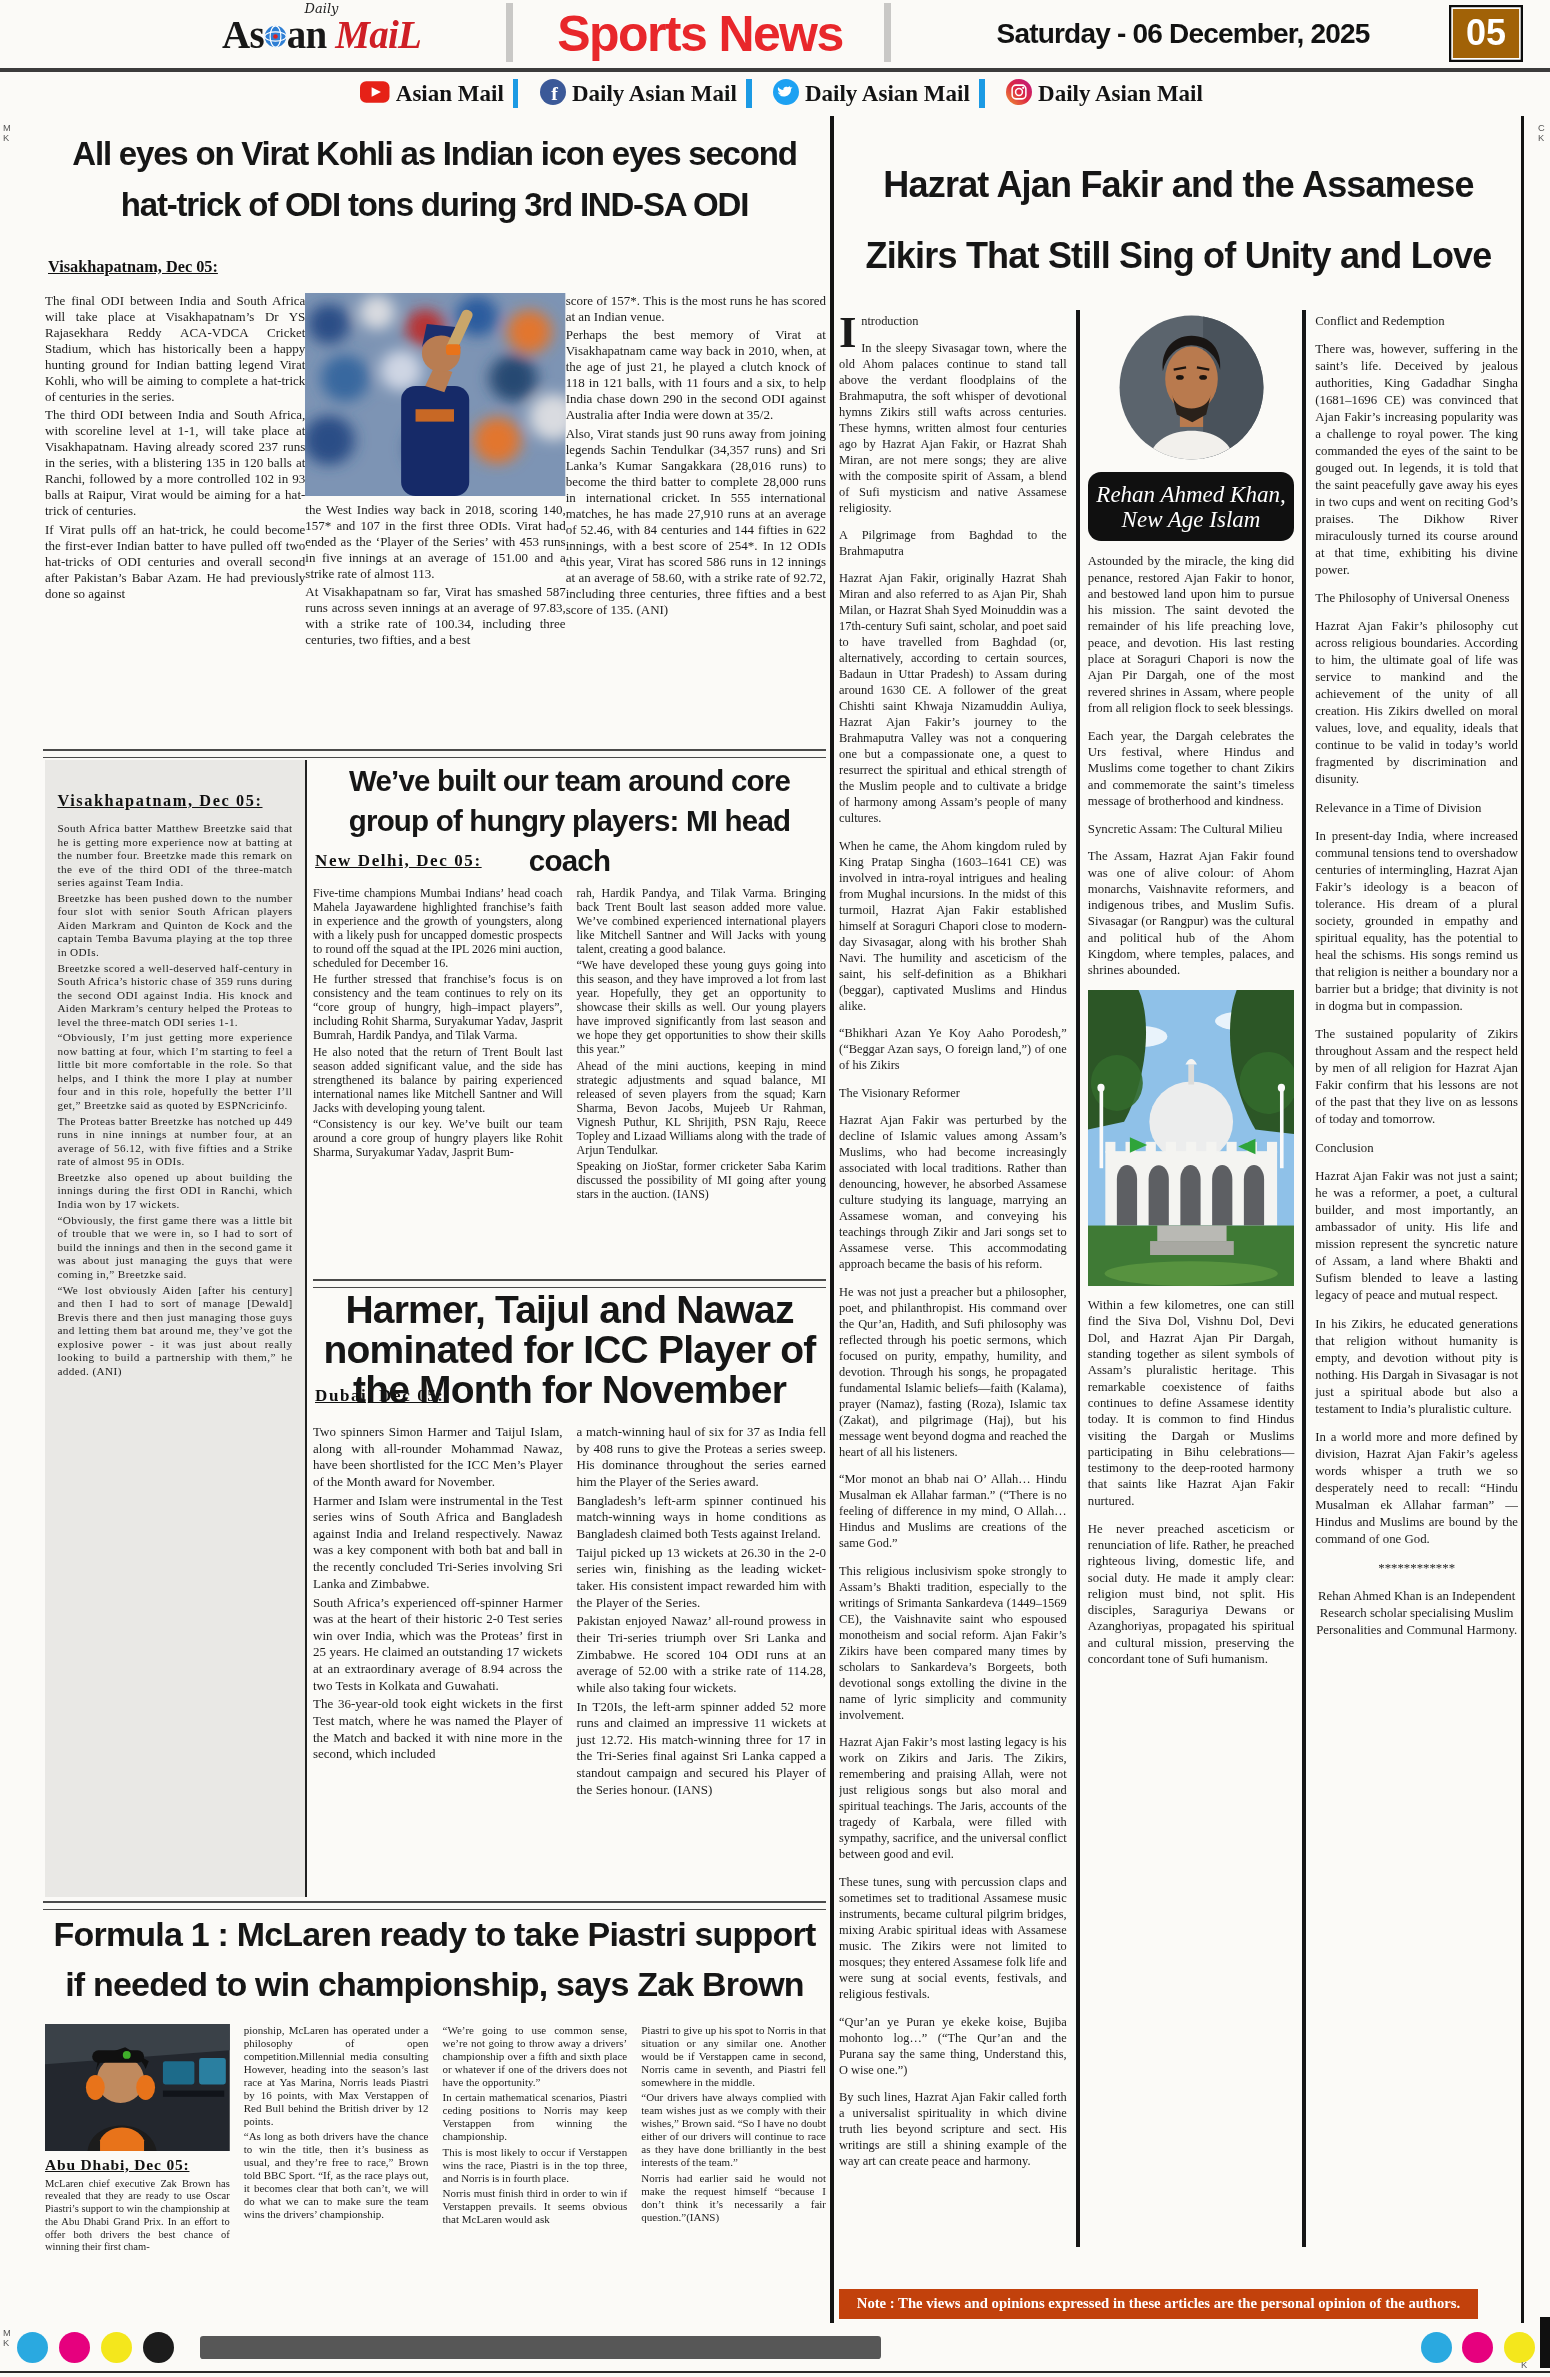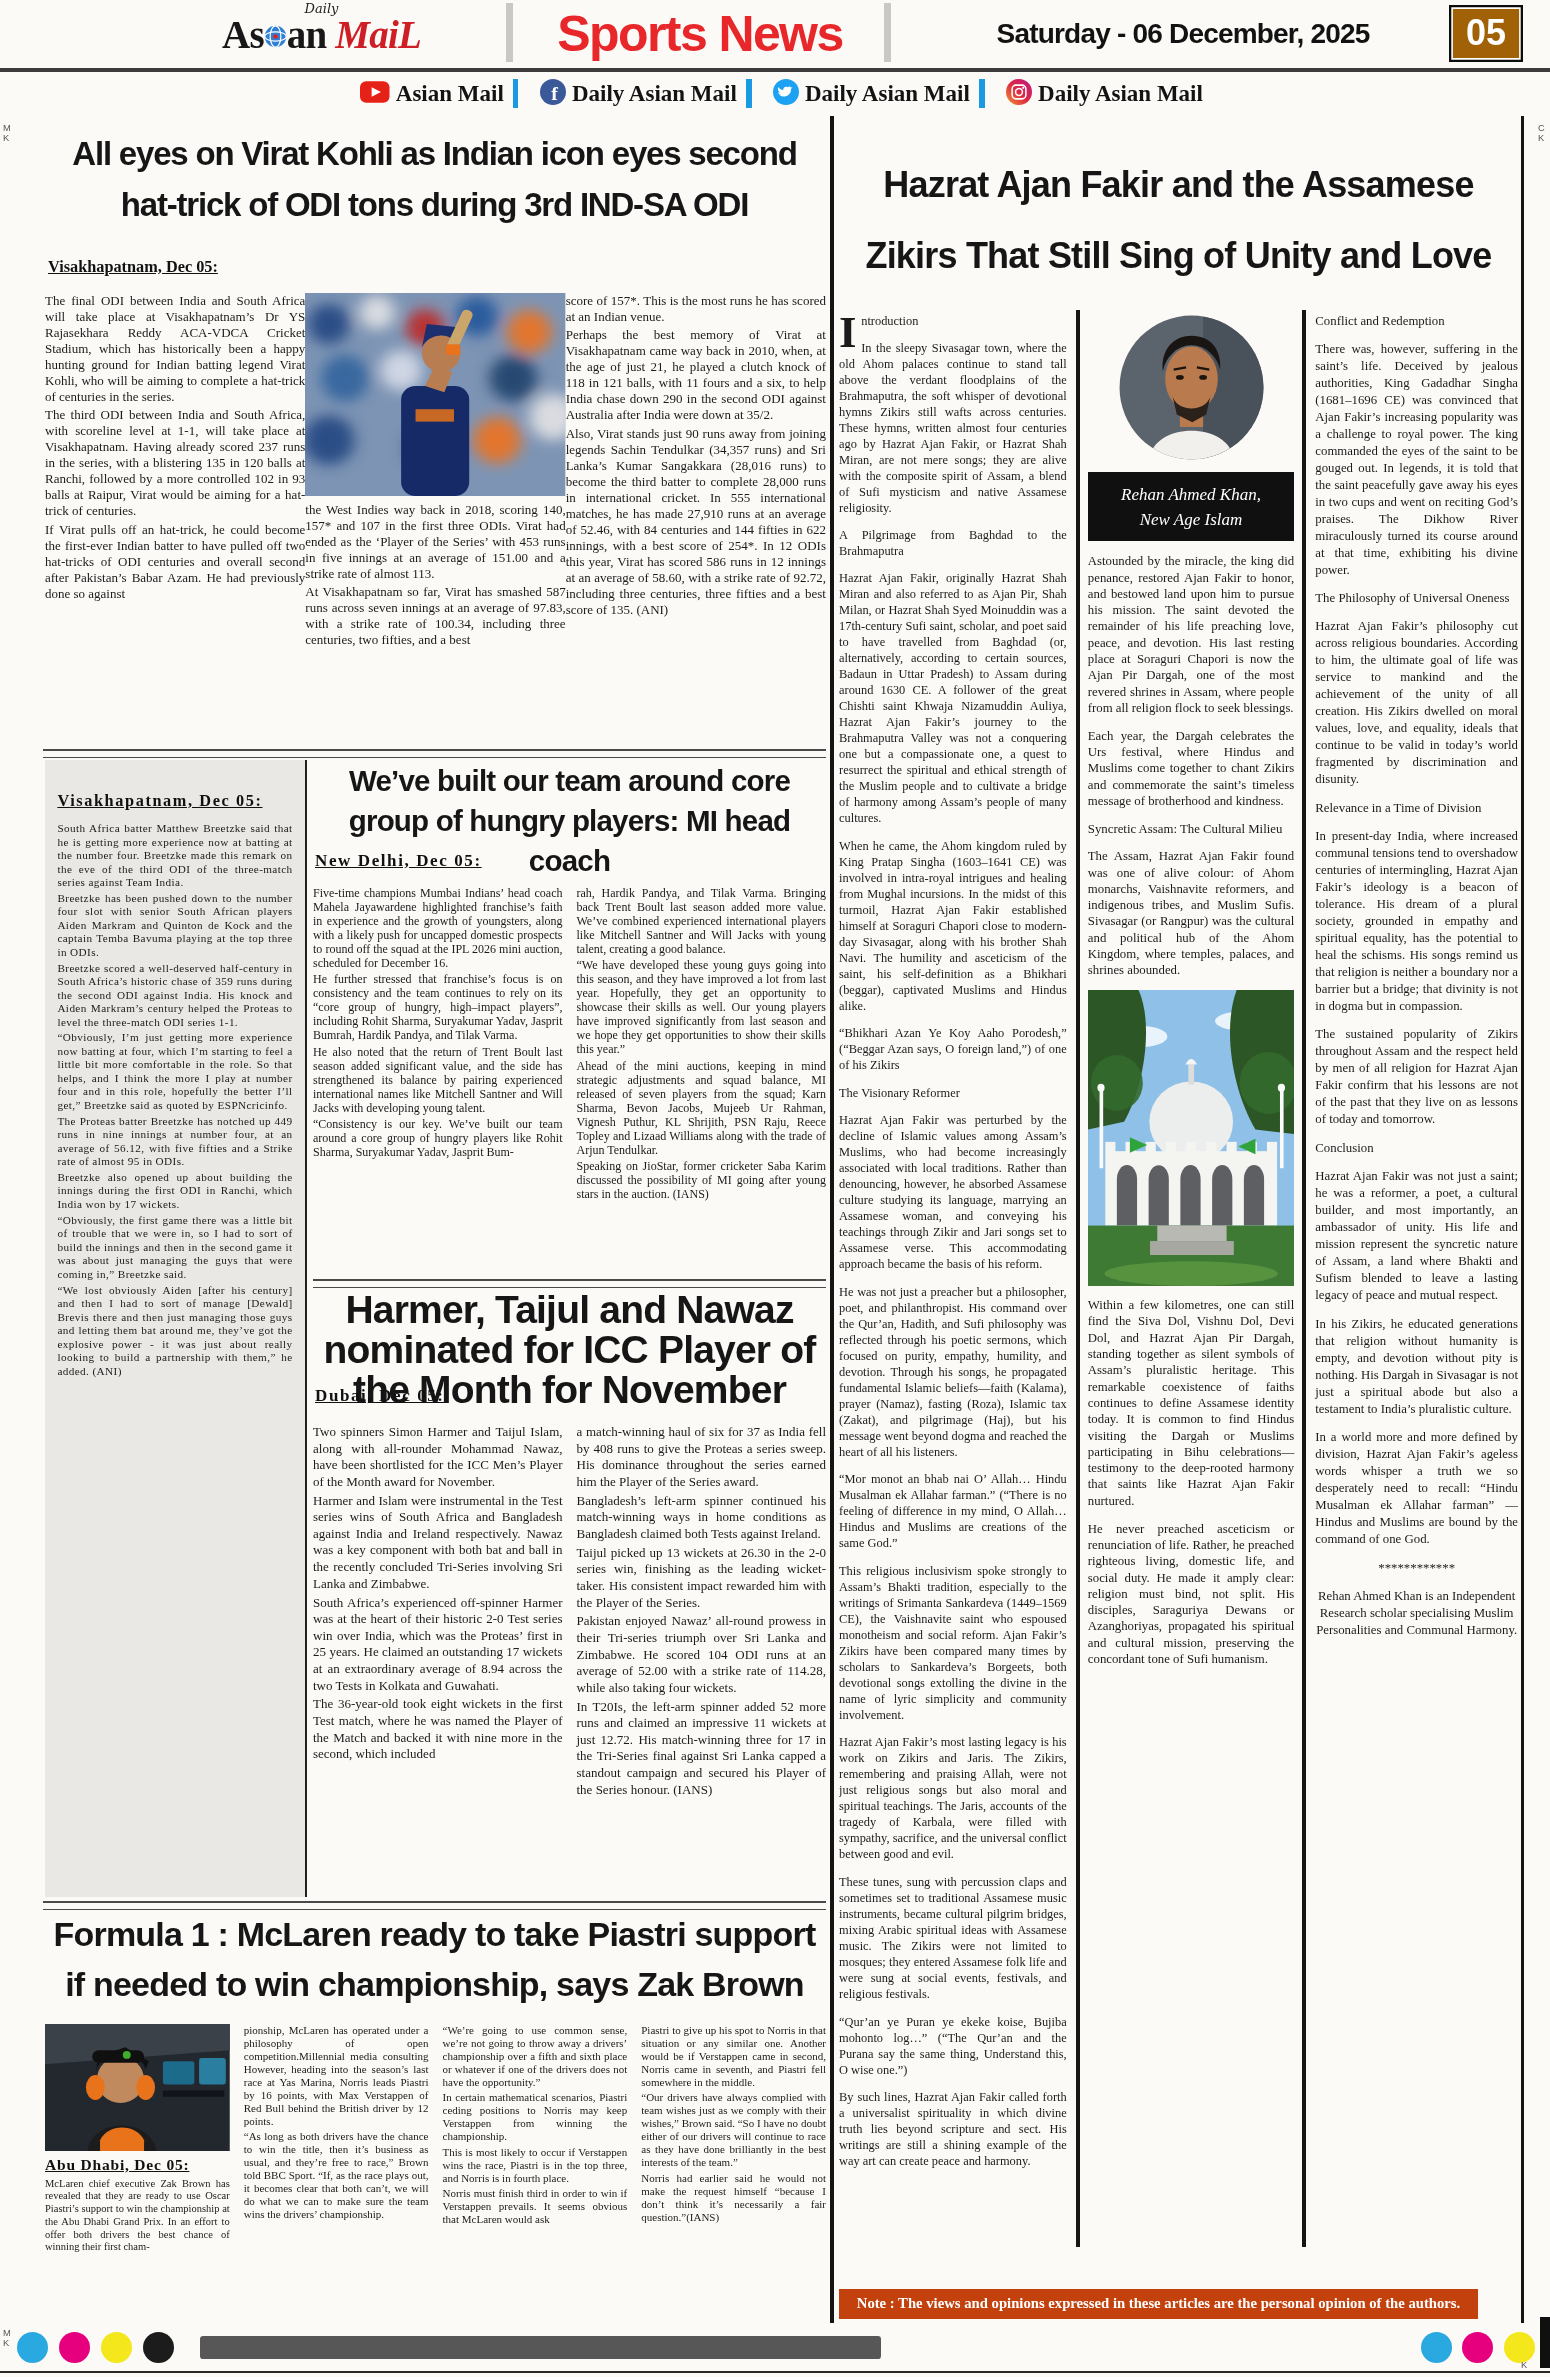--- a/index.html
+++ b/index.html
@@ -89,22 +89,22 @@
   .hz-hdl{font-size:36px;line-height:71px;letter-spacing:-0.8px;padding:31px 11px 0;box-sizing:border-box;}
   .hz-cols{margin-top:18.6px;height:1937px;overflow:hidden;display:flex;}
   .hz-col{text-align:justify;}
   .hz-col .para{margin:0 0 11.6px 0;}
   .hz-col .subhead{margin:3.1px 0 11px 0;}
   .hz1{width:237px;font-size:12.4px;line-height:16px;padding-right:9.3px;box-sizing:border-box;}
   .hz2{width:226px;font-size:12.8px;line-height:16.3px;border-left:4.7px solid #161616;padding:0 7.8px;box-sizing:border-box;}
   .hz3{flex:1;font-size:12.8px;line-height:17px;border-left:4.7px solid #161616;padding-left:9.3px;box-sizing:border-box;}
   .dropcap::first-letter{float:left;font-size:45px;line-height:36px;padding:1.6px 4.7px 0 0;font-weight:700;}
   .author-photo{display:block;margin:4.7px auto 0;}
-  .caption-box{background:#101010;color:#fff;text-align:center;font-style:italic;font-size:17px;line-height:25px;
-               padding:9.3px 4.7px;margin:11px 0 12.4px;}
+  .caption-box{background:#101010;color:#fff;text-align:center;font-style:italic;font-size:23px;line-height:25px;
+               padding:9.3px 4.7px;margin:11px 0 12.4px;border-radius:13px;}
   .dargah{width:100%;height:296px;display:block;margin:4.7px 0 11px;}
   .note-bar{left:839px;top:2289px;width:639px;height:29.5px;background:#c2410c;color:#fff;display:flex;align-items:center;justify-content:center;
             font-weight:700;font-size:14.7px;}
 
   
   .reg-letter{font-family:"Liberation Sans",sans-serif;font-size:9.3px;color:#555;line-height:10px;}
   .dot{width:31px;height:31px;border-radius:50%;}
   .press-bar{left:200px;top:2336px;width:681px;height:23px;background:#575757;border-radius:3.1px;}
   .black-strip{left:1540px;top:2317px;width:11px;height:51px;background:#101010;}
   .bottom-line{left:0;top:2371px;width:1551px;height:2.3px;background:#2a2a2a;}

